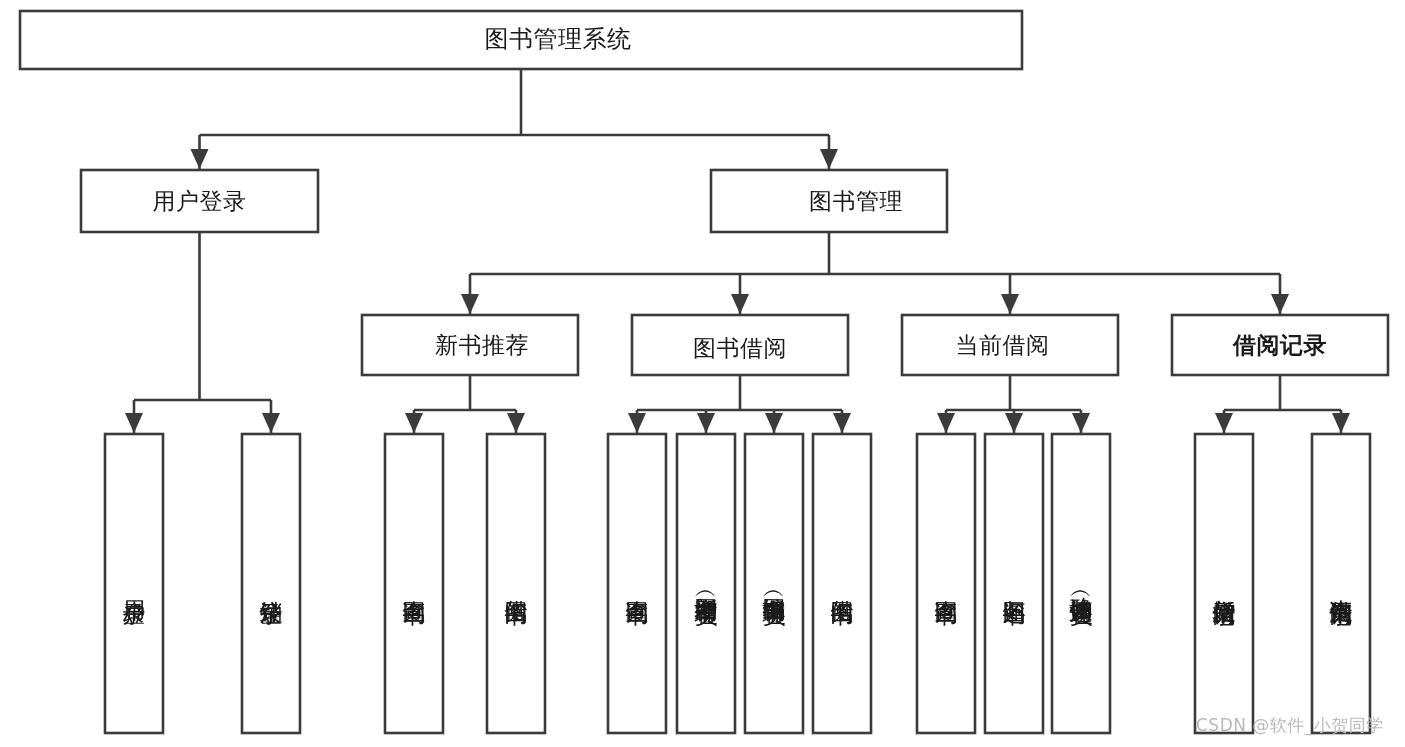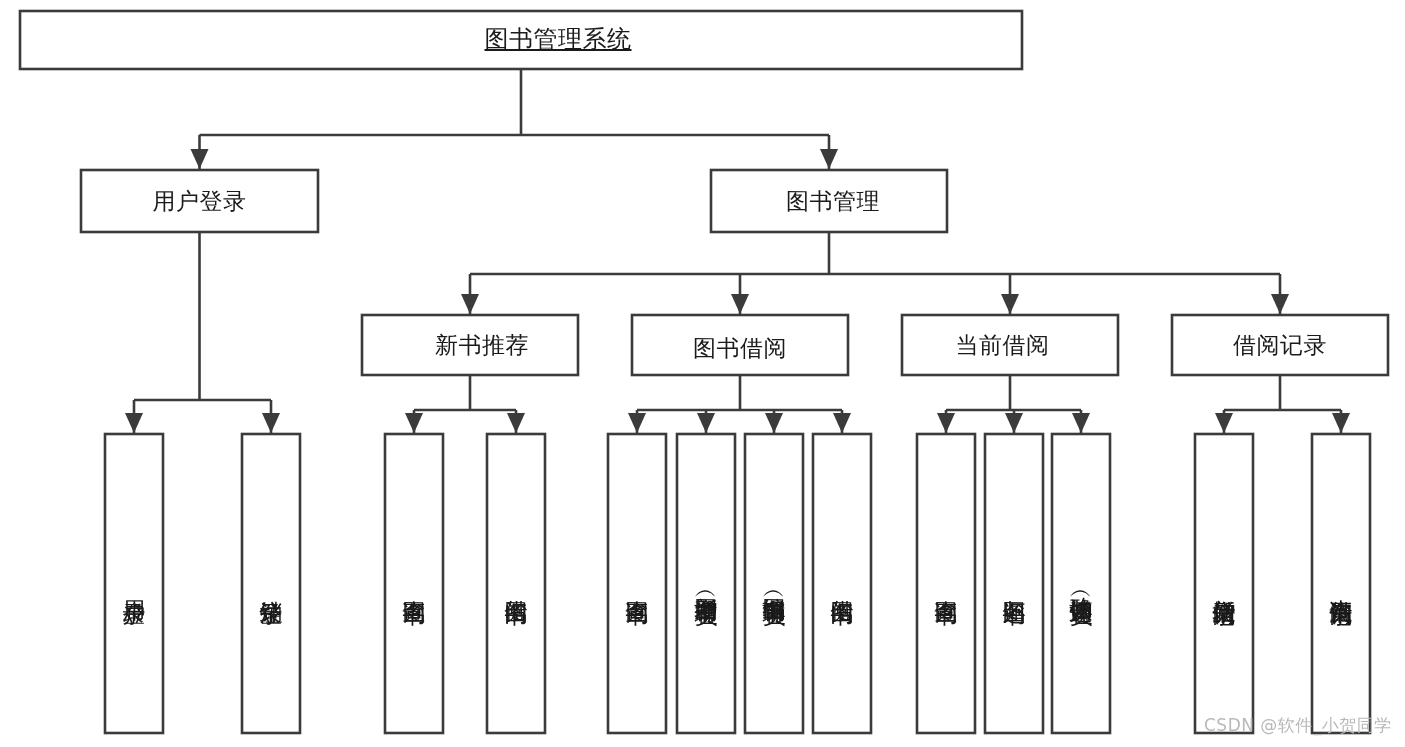--- a/index.html
+++ b/index.html
@@ -76,21 +76,20 @@
     white-space: nowrap;
     pointer-events: none;
   }
   .watermark {
     position: absolute;
     color: #b9b9b9;
     font-size: 17px;
     letter-spacing: 0.5px;
     white-space: nowrap;
     pointer-events: none;
-    margin-left: 8px;
   }
 </style>
 </head>
 <body>
 
 <div id="diagram-root">
   <svg id="diagram-canvas" viewBox="0 0 1405 747" xmlns="http://www.w3.org/2000/svg">
     <g id="connector-layer">
         <line x1="521" y1="69" x2="521" y2="135" class="connector"></line>
         <line x1="199.5" y1="135" x2="829" y2="135" class="connector"></line>
@@ -162,27 +161,27 @@
         <rect x="745" y="434" width="58" height="299" class="node-box"></rect>
         <rect x="813" y="434" width="58" height="299" class="node-box"></rect>
         <rect x="917" y="434" width="58" height="299" class="node-box"></rect>
         <rect x="985" y="434" width="58" height="299" class="node-box"></rect>
         <rect x="1052" y="434" width="58" height="299" class="node-box"></rect>
         <rect x="1195" y="434" width="58" height="299" class="node-box"></rect>
         <rect x="1312" y="434" width="58" height="299" class="node-box"></rect>
       </g>
   </svg>
   <div id="label-layer">
-      <div class="node-label-h title" style="left: 20px; top: 11px; width: 1076px; height: 58px; text-decoration: underline;">图书管理系统</div>
+      <div class="node-label-h title" style="left: 20px; top: 11px; width: 1076px; height: 58px;">图书管理系统</div>
       <div class="node-label-h" style="left: 81px; top: 170px; width: 237px; height: 62px;">用户登录</div>
-      <div class="node-label-h" style="left: 703px; top: 170px; width: 260px; height: 62px;">图书管理</div>
+      <div class="node-label-h" style="left: 726px; top: 170px; width: 260px; height: 62px;">图书管理</div>
       <div class="node-label-h" style="left: 362px; top: 315px; width: 216px; height: 60px; padding-left: 12px;">新书推荐</div>
       <div class="node-label-h" style="left: 632px; top: 315px; width: 216px; height: 67px;">图书借阅</div>
       <div class="node-label-h" style="left: 902px; top: 315px; width: 201px; height: 60px;">当前借阅</div>
-      <div class="node-label-h" style="left: 1172px; top: 315px; width: 216px; height: 60px;">借阅记录</div>
+      <div class="node-label-h" style="left: 1172px; top: 315px; width: 216px; height: 60px; font-weight: bold;">借阅记录</div>
       <div class="node-label-v" style="left: 105px; top: 434px; width: 58px; height: 299px;">用户登录</div>
       <div class="node-label-v" style="left: 242px; top: 434px; width: 58px; height: 299px;">注销登录</div>
       <div class="node-label-v" style="left: 385px; top: 434px; width: 58px; height: 299px;">查询图书</div>
       <div class="node-label-v" style="left: 487px; top: 434px; width: 58px; height: 299px;">借阅图书</div>
       <div class="node-label-v" style="left: 608px; top: 434px; width: 58px; height: 299px;">查询图书</div>
       <div class="node-label-v" style="left: 677px; top: 434px; width: 58px; height: 299px;">新增图书（管理员）</div>
       <div class="node-label-v" style="left: 745px; top: 434px; width: 58px; height: 299px;">编辑图书（管理员）</div>
       <div class="node-label-v" style="left: 813px; top: 434px; width: 58px; height: 299px;">借阅图书</div>
       <div class="node-label-v" style="left: 917px; top: 434px; width: 58px; height: 299px;">查询图书</div>
       <div class="node-label-v" style="left: 985px; top: 434px; width: 58px; height: 299px;">归还图书</div>

